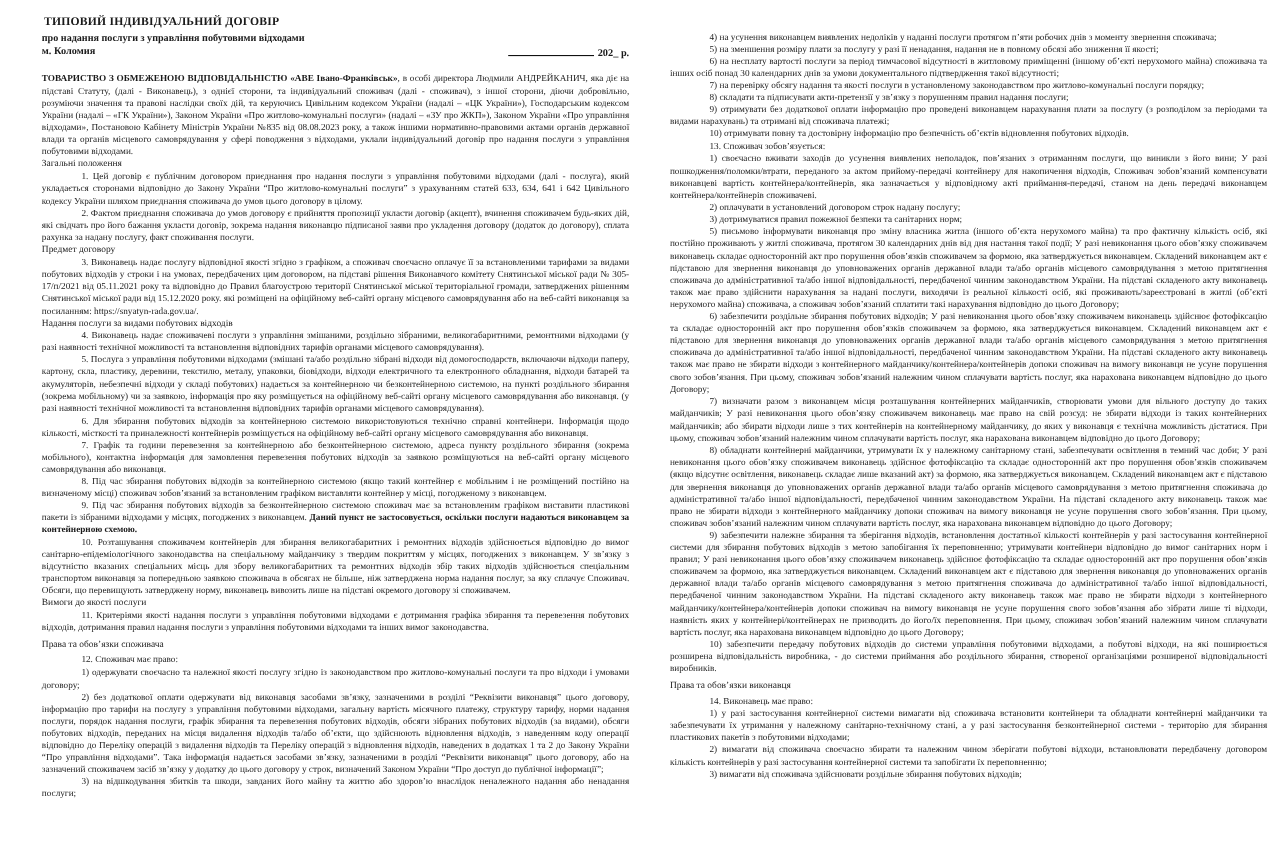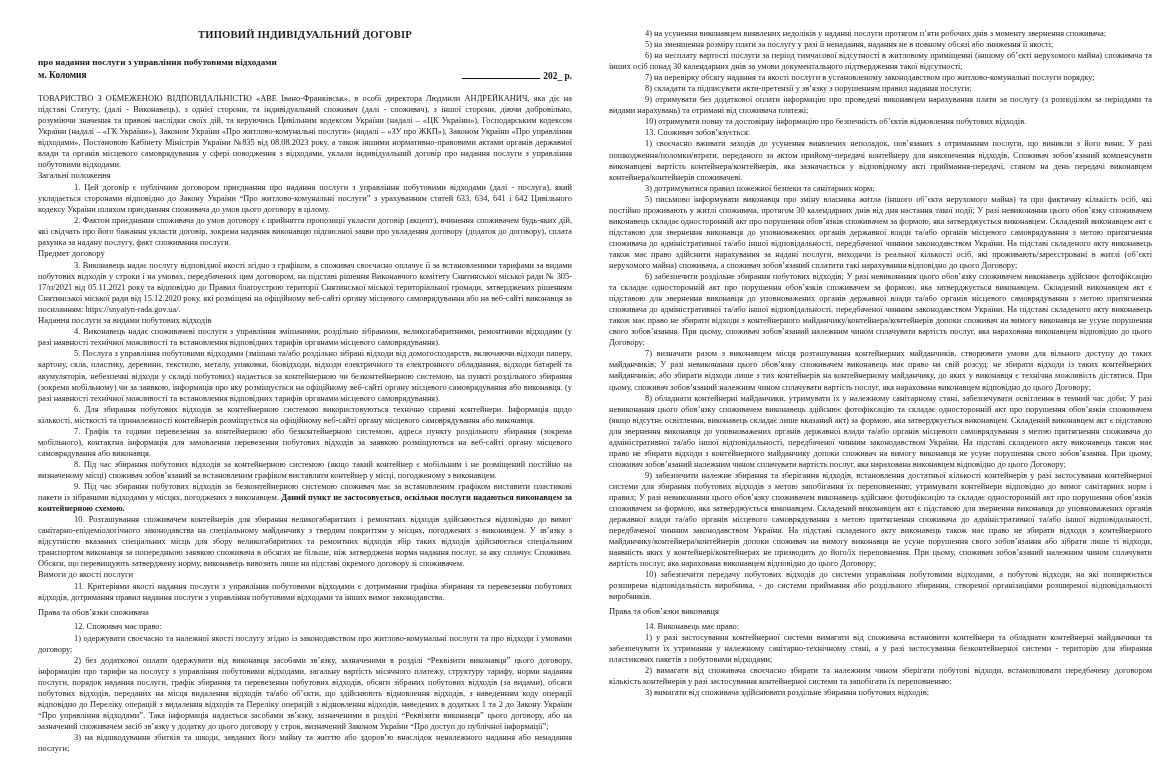--- a/index.html
+++ b/index.html
@@ -1,27 +1,27 @@
 <!DOCTYPE html>
 <html><head>
 <meta charset="utf-8">
 <style>
   html, body { margin:0; padding:0; background:#ffffff; }
   body { width:1164px; height:771px; overflow:hidden; position:relative;
          font-family:"Liberation Serif", "DejaVu Serif", serif; color:#1a1a1a; }
   .page { position:absolute; top:0; height:771px; box-sizing:border-box; overflow:hidden; }
   #page-left { left:0; width:582px; padding:13px 10px 0 38px; }
   #page-right { left:582px; width:582px; padding:14px 12px 0 27px;margin-top:14px; }
-  .doc-title { text-align:center; font-weight:bold; font-size:10.6px; line-height:12px; margin:16px; letter-spacing:0.2px; }
+  .doc-title { font-weight:bold; font-size:10.6px; line-height:12px; margin:2px; letter-spacing:0.2px; }
   .doc-subtitle { font-weight:bold; font-size:9.2px; line-height:11px; margin:0; }
   .date-line { display:flex; justify-content:space-between; font-size:9.4px; line-height:12px; margin:1px 0 11px 0;font-weight:bold; }
   .date-blank { display:inline-block; width:78px; border-bottom:1px solid #111; margin-right:3px; height:9px; vertical-align:baseline; }
   p { margin:0; font-size:8.4px; line-height:11.05px; text-align:justify; }
   p.indent { text-indent:36px; }
-  .preamble b { font-weight:normal;margin-top:24px; }
+  .preamble b { font-weight:bold;margin-top:24px; }
   h3 { margin:0; text-align:left; font-size:8.6px; line-height:11.5px; font-weight:normal; }
   h3.spaced { margin-top:4px; margin-bottom:3px; }
   .bold { font-weight:bold; }
 </style>
 </head>
 <body>
 
 <div class="page" id="page-left">
   <p class="doc-title">ТИПОВИЙ ІНДИВІДУАЛЬНИЙ ДОГОВІР</p>
   <p class="doc-subtitle">про надання послуги з управління побутовими відходами</p>
@@ -60,20 +60,21 @@
 <div class="page" id="page-right">
   <p class="indent">4) на усунення виконавцем виявлених недоліків у наданні послуги протягом п’яти робочих днів з моменту звернення споживача;</p>
   <p class="indent">5) на зменшення розміру плати за послугу у разі її ненадання, надання не в повному обсязі або зниження її якості;</p>
   <p class="indent">6) на несплату вартості послуги за період тимчасової відсутності в житловому приміщенні (іншому об’єкті нерухомого майна) споживача та інших осіб понад 30 календарних днів за умови документального підтвердження такої відсутності;</p>
   <p class="indent">7) на перевірку обсягу надання та якості послуги в установленому законодавством про житлово-комунальні послуги порядку;</p>
   <p class="indent">8) складати та підписувати акти-претензії у зв’язку з порушенням правил надання послуги;</p>
   <p class="indent">9) отримувати без додаткової оплати інформацію про проведені виконавцем нарахування плати за послугу (з розподілом за періодами та видами нарахувань) та отримані від споживача платежі;</p>
   <p class="indent">10) отримувати повну та достовірну інформацію про безпечність об’єктів відновлення побутових відходів.</p>
   <p class="indent">13. Споживач зобов’язується:</p>
   <p class="indent">1) своєчасно вживати заходів до усунення виявлених неполадок, пов’язаних з отриманням послуги, що виникли з його вини; У разі пошкодження/поломки/втрати, переданого за актом прийому-передачі контейнеру для накопичення відходів, Споживач зобов’язаний компенсувати виконавцеві вартість контейнера/контейнерів, яка зазначається у відповідному акті приймання-передачі, станом на день передачі виконавцем контейнера/контейнерів споживачеві.</p>
+  <p class="indent">2) оплачувати в установлений договором строк надану послугу;</p>
   <p class="indent">3) дотримуватися правил пожежної безпеки та санітарних норм;</p>
   <p class="indent">5) письмово інформувати виконавця про зміну власника житла (іншого об’єкта нерухомого майна) та про фактичну кількість осіб, які постійно проживають у житлі споживача, протягом 30 календарних днів від дня настання такої події; У разі невиконання цього обов’язку споживачем виконавець складає односторонній акт про порушення обов’язків споживачем за формою, яка затверджується виконавцем. Складений виконавцем акт є підставою для звернення виконавця до уповноважених органів державної влади та/або органів місцевого самоврядування з метою притягнення споживача до адміністративної та/або іншої відповідальності, передбаченої чинним законодавством України. На підставі складеного акту виконавець також має право здійснити нарахування за надані послуги, виходячи із реальної кількості осіб, які проживають/зареєстровані в житлі (об’єкті нерухомого майна) споживача, а споживач зобов’язаний сплатити такі нарахування відповідно до цього Договору;</p>
   <p class="indent">6) забезпечити роздільне збирання побутових відходів; У разі невиконання цього обов’язку споживачем виконавець здійснює фотофіксацію та складає односторонній акт про порушення обов’язків споживачем за формою, яка затверджується виконавцем. Складений виконавцем акт є підставою для звернення виконавця до уповноважених органів державної влади та/або органів місцевого самоврядування з метою притягнення споживача до адміністративної та/або іншої відповідальності, передбаченої чинним законодавством України. На підставі складеного акту виконавець також має право не збирати відходи з контейнерного майданчику/контейнера/контейнерів допоки споживач на вимогу виконавця не усуне порушення свого зобов’язання. При цьому, споживач зобов’язаний належним чином сплачувати вартість послуг, яка нарахована виконавцем відповідно до цього Договору;</p>
   <p class="indent">7) визначати разом з виконавцем місця розташування контейнерних майданчиків, створювати умови для вільного доступу до таких майданчиків; У разі невиконання цього обов’язку споживачем виконавець має право на свій розсуд: не збирати відходи із таких контейнерних майданчиків; або збирати відходи лише з тих контейнерів на контейнерному майданчику, до яких у виконавця є технічна можливість дістатися. При цьому, споживач зобов’язаний належним чином сплачувати вартість послуг, яка нарахована виконавцем відповідно до цього Договору;</p>
   <p class="indent">8) обладнати контейнерні майданчики, утримувати їх у належному санітарному стані, забезпечувати освітлення в темний час доби; У разі невиконання цього обов’язку споживачем виконавець здійснює фотофіксацію та складає односторонній акт про порушення обов’язків споживачем (якщо відсутнє освітлення, виконавець складає лише вказаний акт) за формою, яка затверджується виконавцем. Складений виконавцем акт є підставою для звернення виконавця до уповноважених органів державної влади та/або органів місцевого самоврядування з метою притягнення споживача до адміністративної та/або іншої відповідальності, передбаченої чинним законодавством України. На підставі складеного акту виконавець також має право не збирати відходи з контейнерного майданчику допоки споживач на вимогу виконавця не усуне порушення свого зобов’язання. При цьому, споживач зобов’язаний належним чином сплачувати вартість послуг, яка нарахована виконавцем відповідно до цього Договору;</p>
   <p class="indent">9) забезпечити належне збирання та зберігання відходів, встановлення достатньої кількості контейнерів у разі застосування контейнерної системи для збирання побутових відходів з метою запобігання їх переповненню; утримувати контейнери відповідно до вимог санітарних норм і правил; У разі невиконання цього обов’язку споживачем виконавець здійснює фотофіксацію та складає односторонній акт про порушення обов’язків споживачем за формою, яка затверджується виконавцем. Складений виконавцем акт є підставою для звернення виконавця до уповноважених органів державної влади та/або органів місцевого самоврядування з метою притягнення споживача до адміністративної та/або іншої відповідальності, передбаченої чинним законодавством України. На підставі складеного акту виконавець також має право не збирати відходи з контейнерного майданчику/контейнера/контейнерів допоки споживач на вимогу виконавця не усуне порушення свого зобов’язання або зібрати лише ті відходи, наявність яких у контейнері/контейнерах не призводить до його/їх переповнення. При цьому, споживач зобов’язаний належним чином сплачувати вартість послуг, яка нарахована виконавцем відповідно до цього Договору;</p>
   <p class="indent">10) забезпечити передачу побутових відходів до системи управління побутовими відходами, а побутові відходи, на які поширюється розширена відповідальність виробника, - до системи приймання або роздільного збирання, створеної організаціями розширеної відповідальності виробників.</p>
 
   <h3 class="spaced">Права та обов’язки виконавця</h3>
   <p class="indent">14. Виконавець має право:</p>

